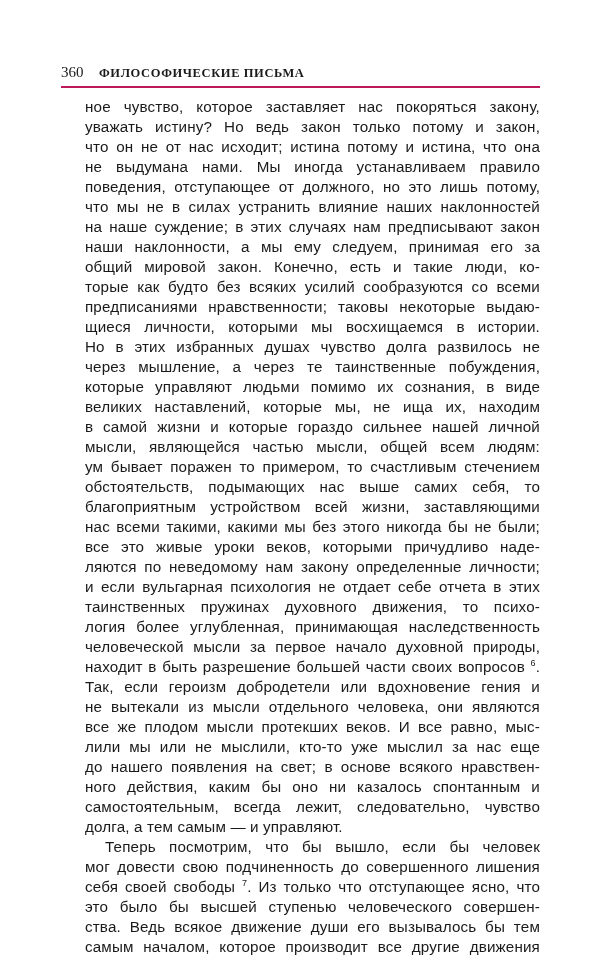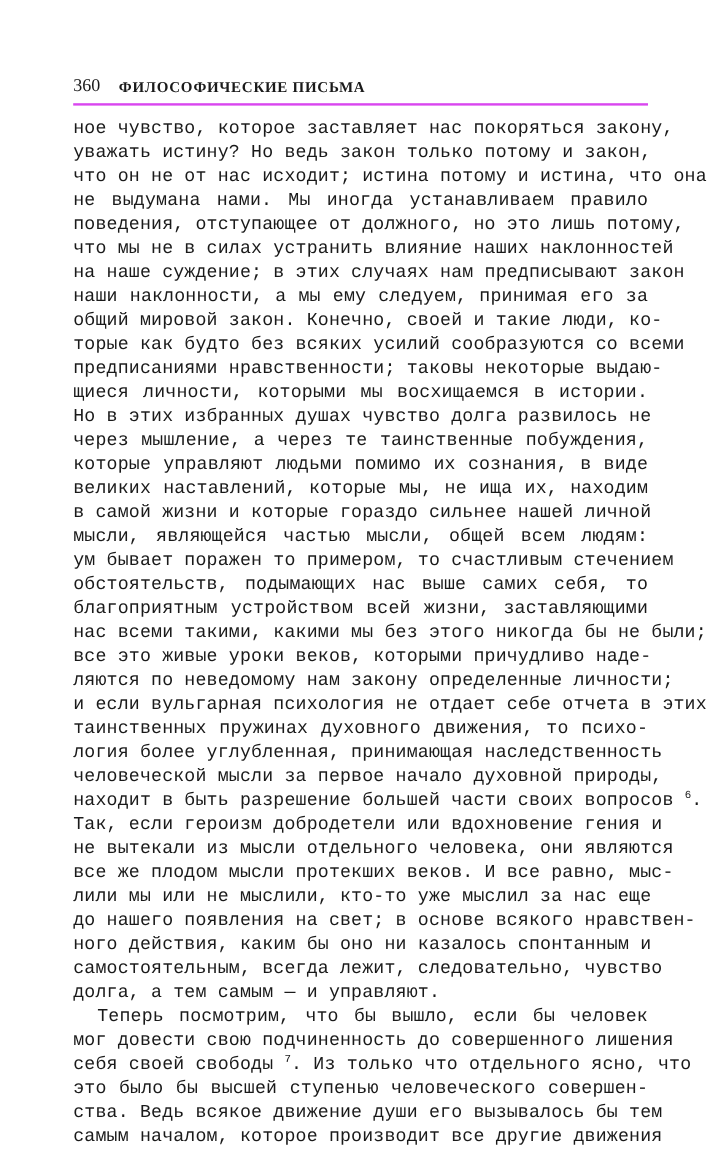--- a/index.html
+++ b/index.html
@@ -1,28 +1,28 @@
 <!DOCTYPE html>
 <html><head>
   <meta charset="utf-8">
   <style>
     html, body { margin:0; padding:0; background:#ffffff; }
     body { width:600px; height:963px; position:relative; overflow:hidden;
            font-family:"DejaVu Serif", "Liberation Serif", serif; color:#1a1a1a; }
     .header { position:absolute; left:61px; top:62px; width:479px; height:24px;
-              border-bottom:2px solid #d946ef; }
+              border-bottom:2px solid #be185d; }
     .header .pnum { position:absolute; left:0; top:2px; font-size:15px;
                     font-family:"Liberation Serif", serif; }
     .header .title { position:absolute; left:38px; top:4px; font-size:12.5px;
                      letter-spacing:0.6px; font-weight:bold;
                      font-family:"Liberation Serif", serif; }
     .body { position:absolute; left:61px; top:97px; width:479px; }
     .line { display:block; height:20px; line-height:20px; font-size:15.2px;
             white-space:nowrap; text-align:justify; text-align-last:justify;
-            font-family:Liberation Mono, monospace; letter-spacing:0.15px; }
+            font-family:Liberation Sans, sans-serif; letter-spacing:0.15px;margin-left:24px; }
     .line.last { text-align-last:left; }
     .line.indent { padding-left:20px; }
     sup { font-size:9px; line-height:0; vertical-align:6px; }
   </style>
 </head>
 <body>
 
 <div class="header">
   <span class="pnum">360</span>
   <span class="title">ФИЛОСОФИЧЕСКИЕ ПИСЬМА</span>
@@ -30,21 +30,21 @@
 
 <div class="body">
   <span class="line">ное чувство, которое заставляет нас покоряться закону,</span>
   <span class="line">уважать истину? Но ведь закон только потому и закон,</span>
   <span class="line">что он не от нас исходит; истина потому и истина, что она</span>
   <span class="line">не выдумана нами. Мы иногда устанавливаем правило</span>
   <span class="line">поведения, отступающее от должного, но это лишь потому,</span>
   <span class="line">что мы не в силах устранить влияние наших наклонностей</span>
   <span class="line">на наше суждение; в этих случаях нам предписывают закон</span>
   <span class="line">наши наклонности, а мы ему следуем, принимая его за</span>
-  <span class="line">общий мировой закон. Конечно, своей и такие люди, ко-</span>
+  <span class="line">общий мировой закон. Конечно, есть и такие люди, ко-</span>
   <span class="line">торые как будто без всяких усилий сообразуются со всеми</span>
   <span class="line">предписаниями нравственности; таковы некоторые выдаю-</span>
   <span class="line">щиеся личности, которыми мы восхищаемся в истории.</span>
   <span class="line">Но в этих избранных душах чувство долга развилось не</span>
   <span class="line">через мышление, а через те таинственные побуждения,</span>
   <span class="line">которые управляют людьми помимо их сознания, в виде</span>
   <span class="line">великих наставлений, которые мы, не ища их, находим</span>
   <span class="line">в самой жизни и которые гораздо сильнее нашей личной</span>
   <span class="line">мысли, являющейся частью мысли, общей всем людям:</span>
   <span class="line">ум бывает поражен то примером, то счастливым стечением</span>
@@ -61,17 +61,17 @@
   <span class="line">Так, если героизм добродетели или вдохновение гения и</span>
   <span class="line">не вытекали из мысли отдельного человека, они являются</span>
   <span class="line">все же плодом мысли протекших веков. И все равно, мыс-</span>
   <span class="line">лили мы или не мыслили, кто-то уже мыслил за нас еще</span>
   <span class="line">до нашего появления на свет; в основе всякого нравствен-</span>
   <span class="line">ного действия, каким бы оно ни казалось спонтанным и</span>
   <span class="line">самостоятельным, всегда лежит, следовательно, чувство</span>
   <span class="line last">долга, а тем самым — и управляют.</span>
   <span class="line indent">Теперь посмотрим, что бы вышло, если бы человек</span>
   <span class="line">мог довести свою подчиненность до совершенного лишения</span>
-  <span class="line"><span>себя своей свободы</span> <sup>7</sup><span>. Из только что отдельного ясно, что</span></span>
+  <span class="line"><span>себя своей свободы</span> <sup>7</sup><span>. Из только что отступающее ясно, что</span></span>
   <span class="line">это было бы высшей ступенью человеческого совершен-</span>
   <span class="line">ства. Ведь всякое движение души его вызывалось бы тем</span>
   <span class="line">самым началом, которое производит все другие движения</span>
 </div>
 
 </body></html>

